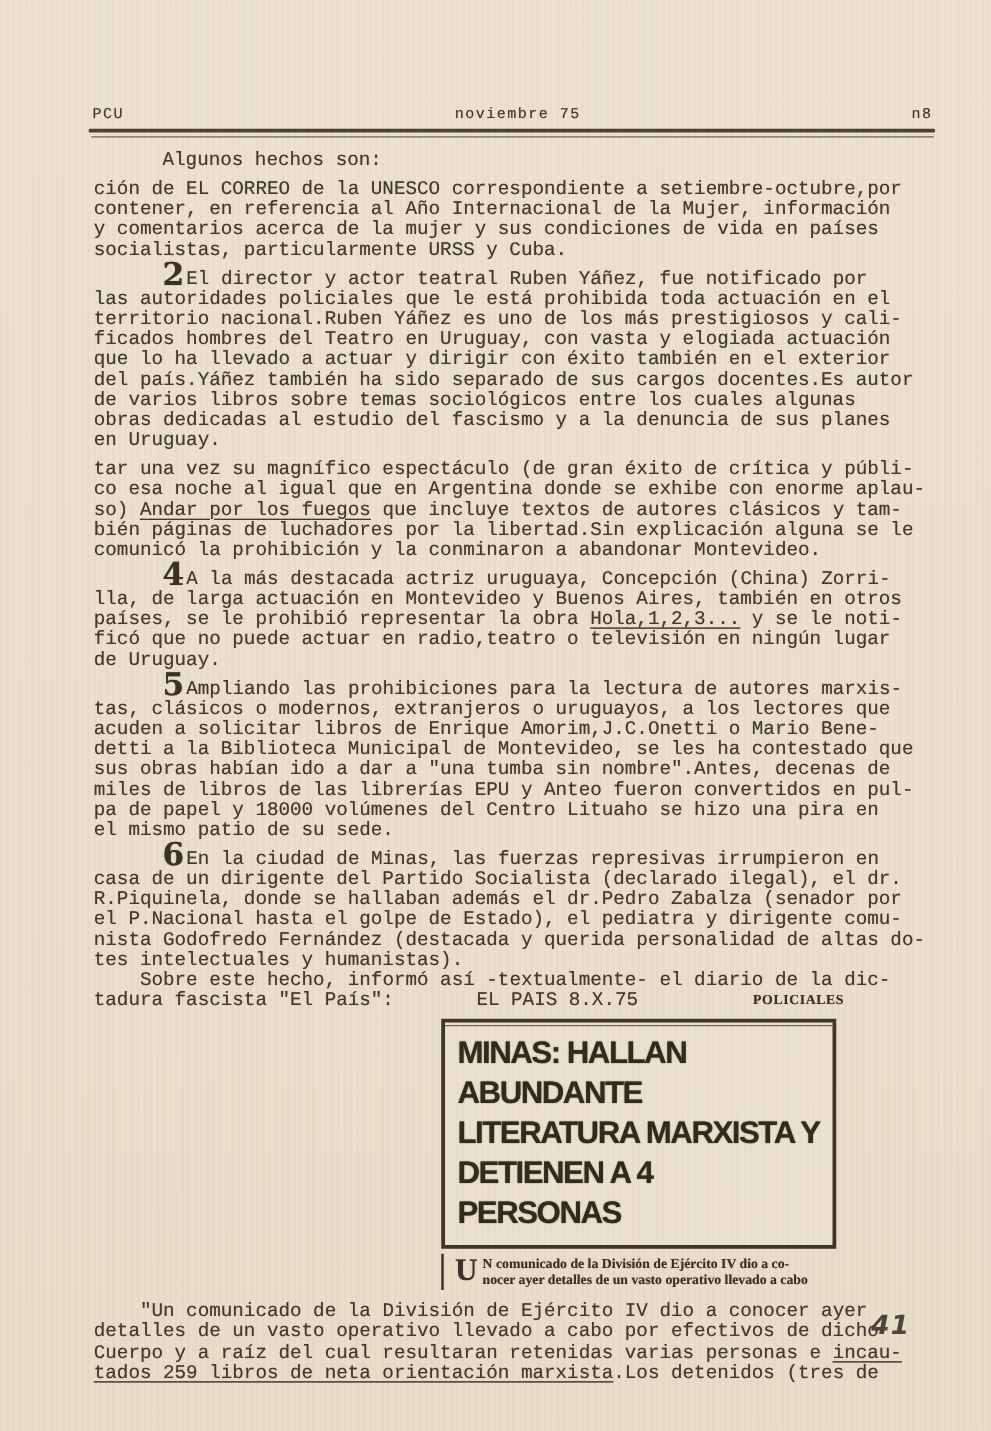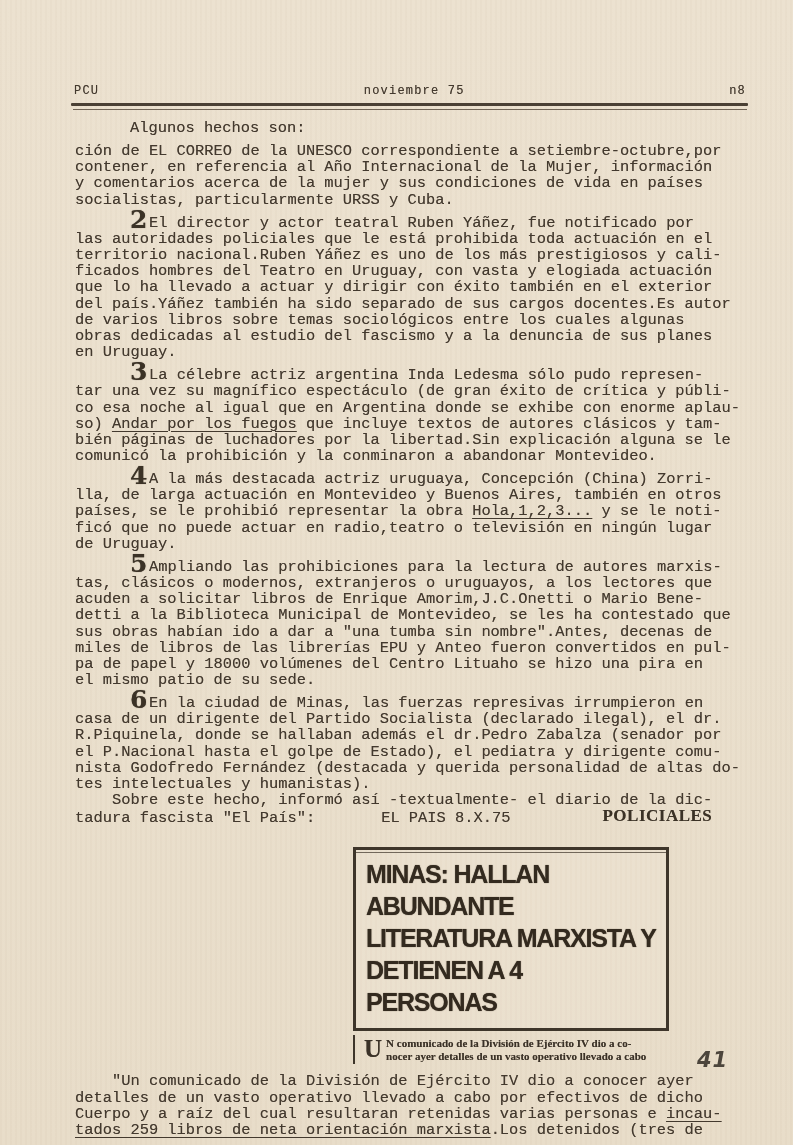--- a/index.html
+++ b/index.html
@@ -45,26 +45,26 @@
     color:#3b3226;text-shadow:0 0 0.8px rgba(59,50,38,0.7);
   }
   .ul{text-decoration:underline;text-decoration-thickness:1.4px;text-underline-offset:3px;}
 
   
   .after-row{margin-top:0;}
   .src-ref{display:inline-block;margin-left:66px;}
   .section-label{
     display:inline-block;margin-left:92px;
     font-family:"Liberation Serif","DejaVu Serif",serif;
-    font-weight:bold;font-size:17px;letter-spacing:0.5px;
+    font-weight:bold;font-size:11px;letter-spacing:0.5px;
     color:#3b3226;vertical-align:1px;
   }
 
   
-  .clip{margin:21px 0 0 278px;width:316px;}
+  .clip{margin:7px 0 0 278px;width:316px;}
   .clip-box{
     border:3px solid #3e352a;
     padding:8px 8px 10px 10px;
     position:relative;
     background:rgba(255,250,240,0.12);
   }
   .clip-box::after{ 
     content:"";position:absolute;left:0;right:0;top:2px;height:1px;background:#3e352a;opacity:.7;
   }
   .headline-line{
@@ -122,21 +122,20 @@
 territorio nacional.Ruben Yáñez es uno de los más prestigiosos y cali-
 ficados hombres del Teatro en Uruguay, con vasta y elogiada actuación
 que lo ha llevado a actuar y dirigir con éxito también en el exterior
 del país.Yáñez también ha sido separado de sus cargos docentes.Es autor
 de varios libros sobre temas sociológicos entre los cuales algunas
 obras dedicadas al estudio del fascismo y a la denuncia de sus planes
 en Uruguay.</div>
     </div>
 
     <div class="para">
-      <div class="first-line"><span class="bignum">3</span><span class="tw">La célebre actriz argentina Inda Ledesma sólo pudo represen-</span></div>
       <div><span class="tw">tar una vez su magnífico espectáculo (de gran éxito de crítica y públi-
 co esa noche al igual que en Argentina donde se exhibe con enorme aplau-
 so) </span><span class="tw ul">Andar por los fuegos</span><span class="tw"> que incluye textos de autores clásicos y tam-
 bién páginas de luchadores por la libertad.Sin explicación alguna se le
 comunicó la prohibición y la conminaron a abandonar Montevideo.</span></div>
     </div>
 
     <div class="para">
       <div class="first-line"><span class="bignum">4</span><span class="tw">A la más destacada actriz uruguaya, Concepción (China) Zorri-</span></div>
       <div><span class="tw">lla, de larga actuación en Montevideo y Buenos Aires, también en otros

